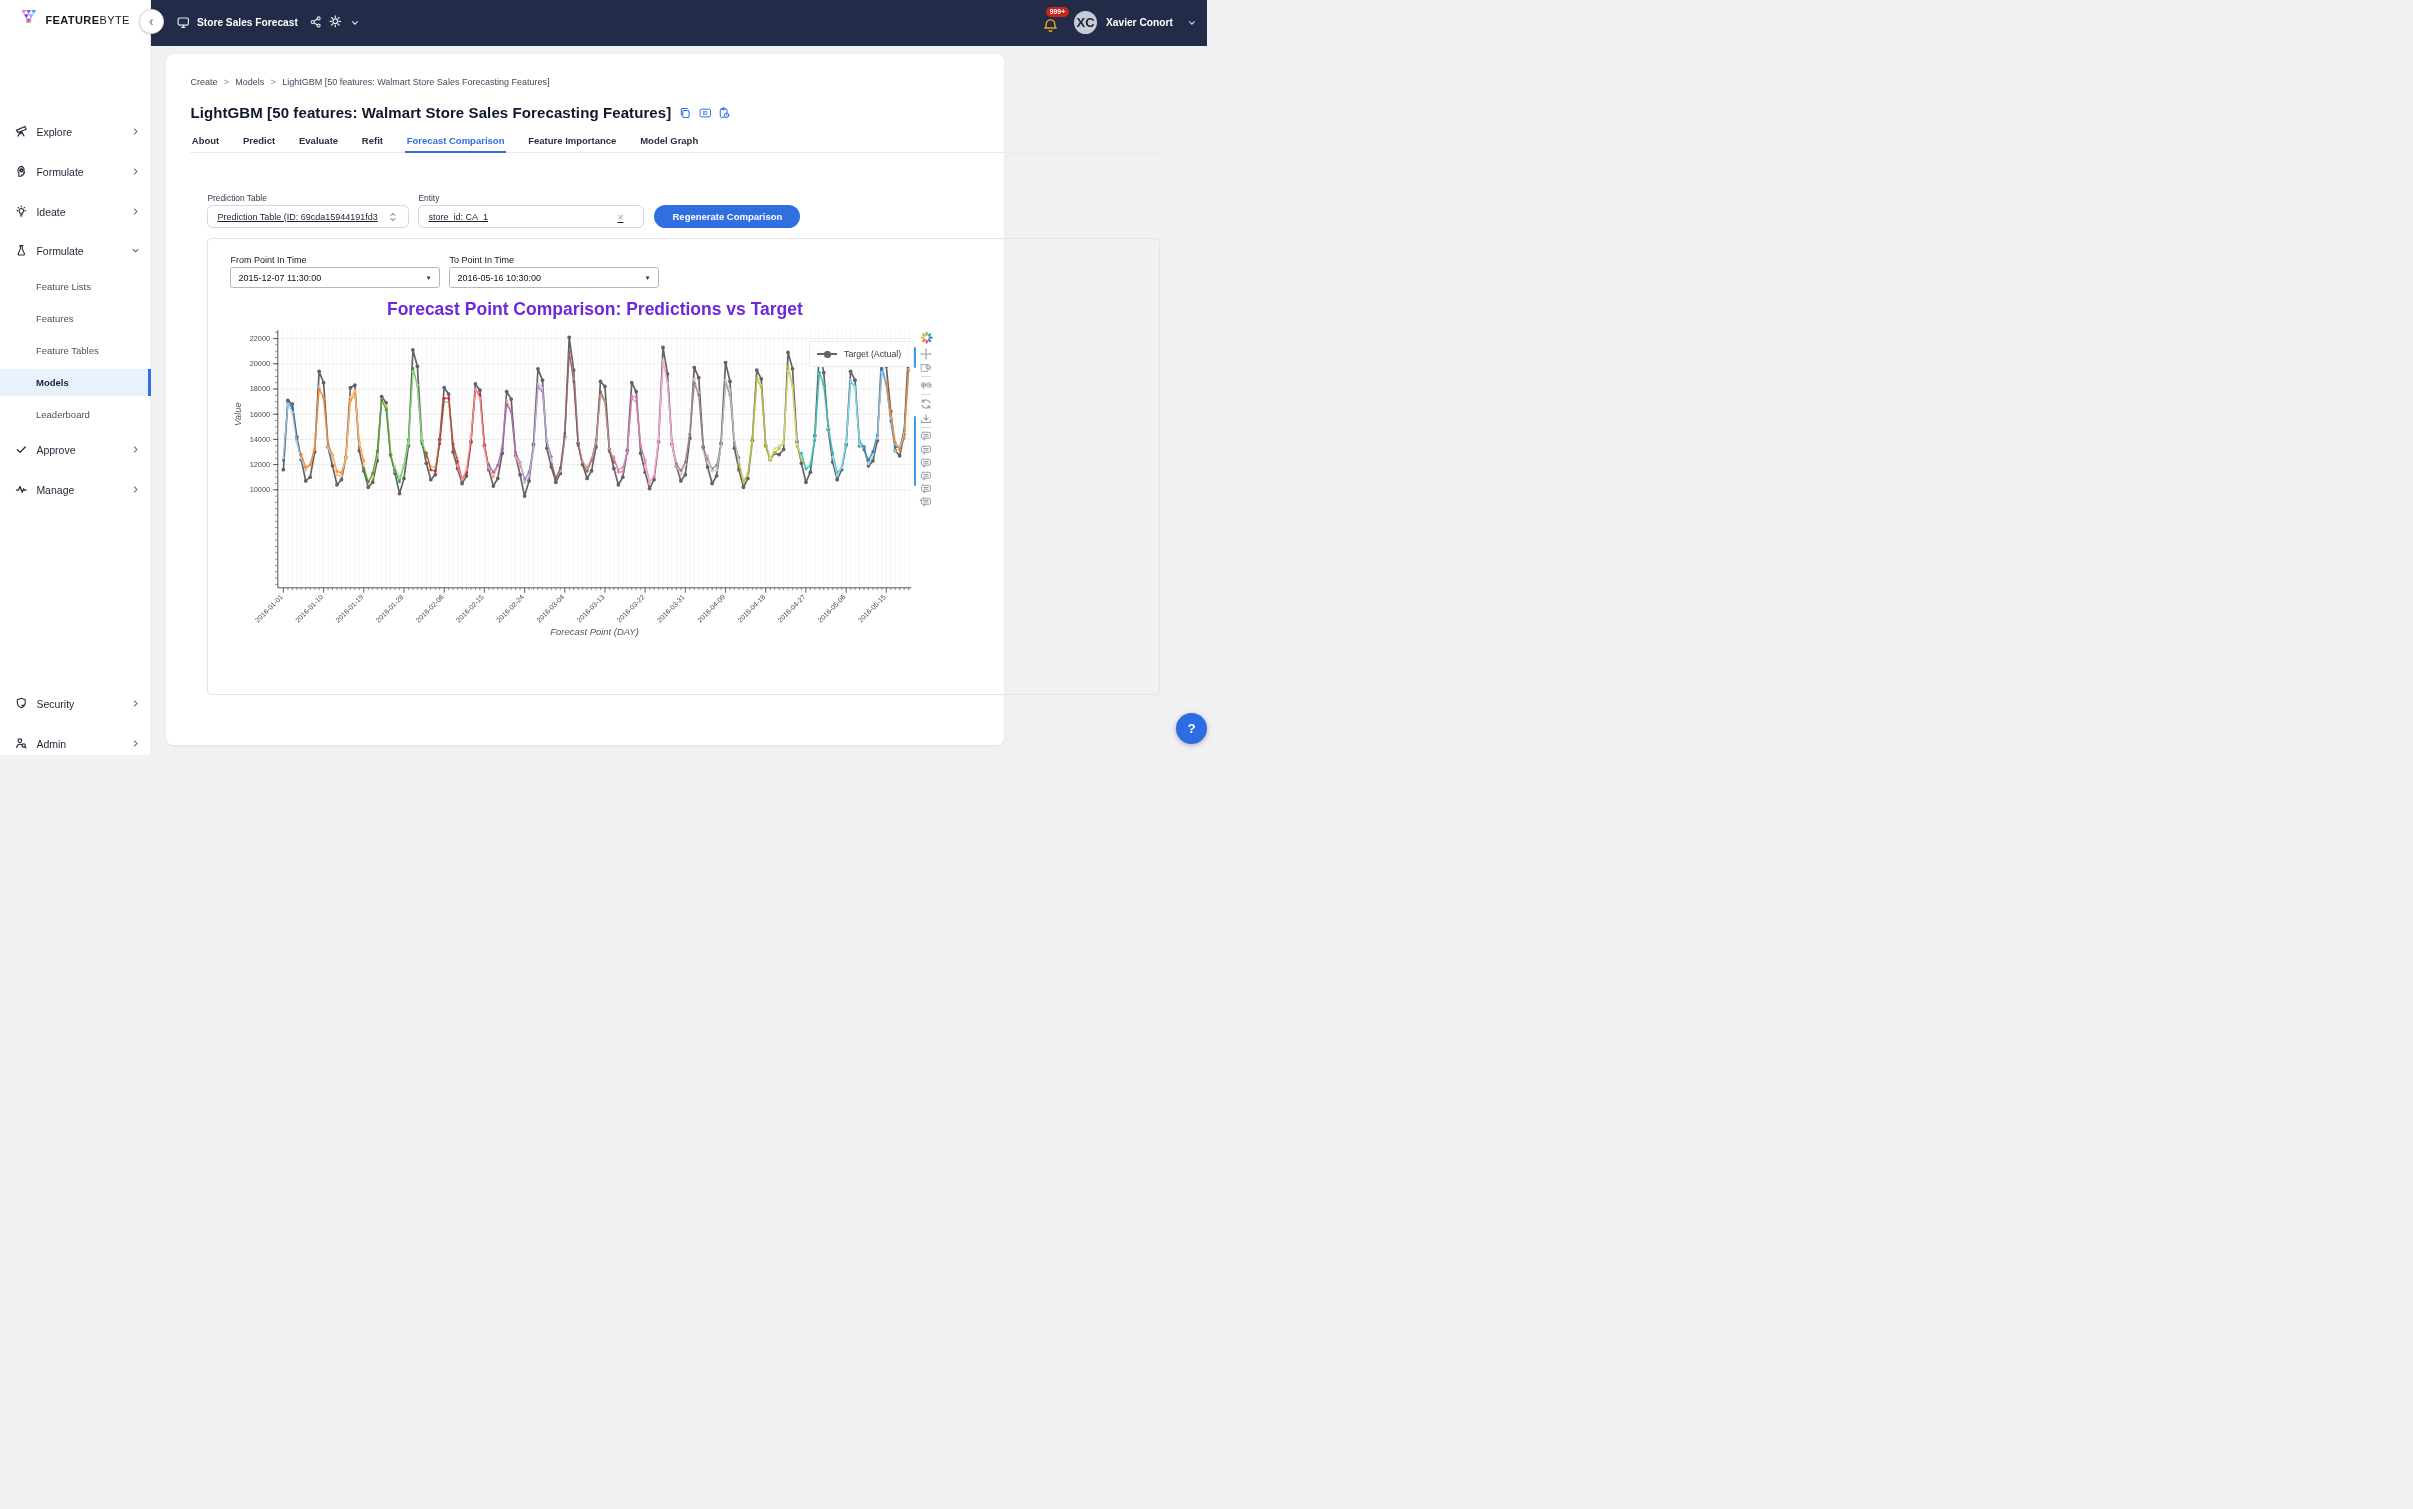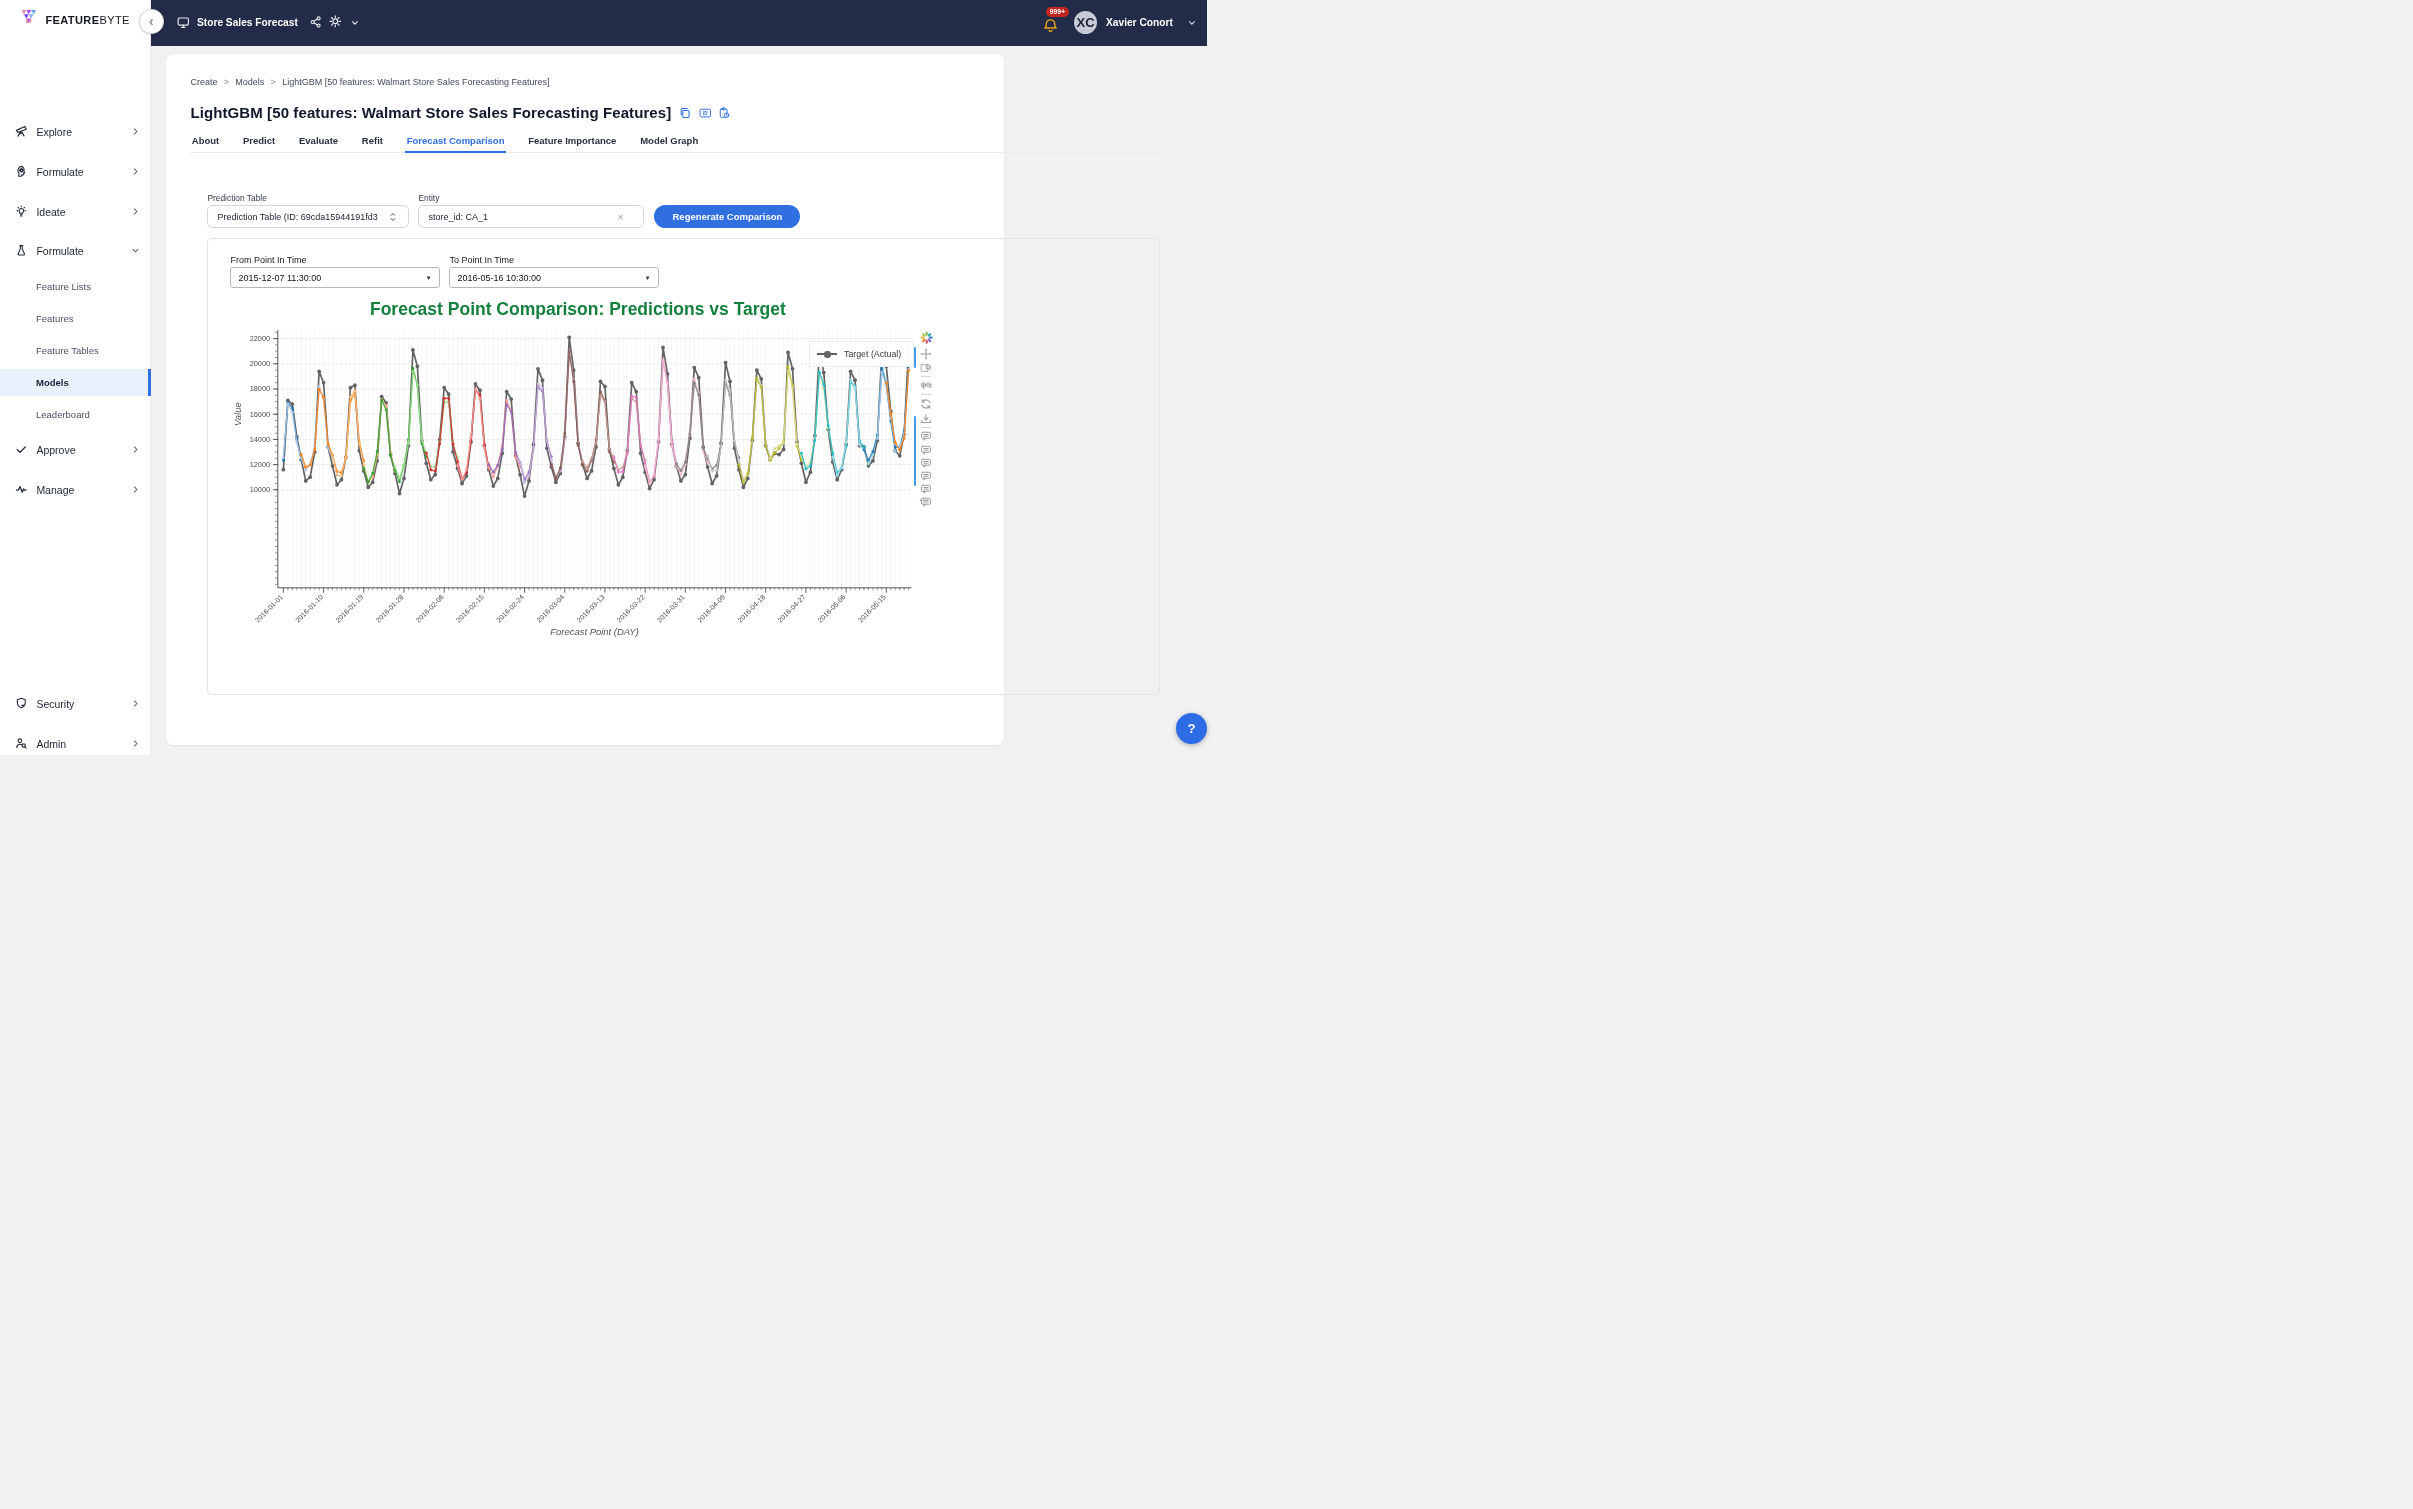--- a/index.html
+++ b/index.html
@@ -53,35 +53,35 @@
   #page-title { font-size:15px; font-weight:700; color:#10182b; letter-spacing:0.1px; }
   .title-ic { width:12px; height:12px; color:#2f6fe0; cursor:pointer; }
 
   #tabs { position:absolute; left:24px; top:76px; width:971px; height:22.4px; display:flex; gap:21px;
     border-bottom:0.7px solid #e9ebef; }
   .tab { font-size:9.5px; font-weight:600; color:#28303f; padding:4.2px 1.4px 0 1.4px; border-bottom:2.1px solid transparent; cursor:pointer; height:22.4px; }
   .tab.active { color:#2f6fe0; border-bottom-color:#2f6fe0; }
 
   .fld-label { position:absolute; font-size:8.4px; color:#333c4b; }
   .selbox { position:absolute; height:22.4px; background:#fff; border:0.7px solid #d3d7dd; border-radius:5.6px;
-    display:flex; align-items:center; font-size:9px; color:#1b2330; cursor:pointer; }
+    display:flex; align-items:center; font-size:9px; color:#1b2330; cursor:pointer;text-decoration:underline; }
   .selbox .tx { margin-left:9px; white-space:nowrap; overflow:hidden; }
   #regen-btn { position:absolute; left:488px; top:151px; width:146px; height:23px; border:none; border-radius:12px;
     background:#2f6fe0; color:#fff; font-size:9.5px; font-weight:600; cursor:pointer; font-family:inherit; }
 
   
   #panel { position:absolute; left:41px; top:184px; width:953px; height:457px; border:0.7px solid #e3e4e8; border-radius:4.2px; }
   .ptime-label { position:absolute; top:15.4px; font-size:9px; color:#14181f; }
   .nsel { position:absolute; top:28px; width:210px; height:21px; background:#fff; border:0.7px solid #b6b6bb; border-radius:2.8px;
     display:flex; align-items:center; justify-content:space-between; font-size:9px; color:#111; cursor:pointer; }
   .nsel .tx { margin-left:7px; }
   .nsel .car { margin-right:7.7px; font-size:6.3px; color:#333; }
 
-  #chart-title { position:absolute; left:52px; top:60px; width:635px; text-align:center;
-    font-size:17.5px; font-weight:700; color:#15803d; }
+  #chart-title { position:absolute; left:69px; top:60px; width:635px; text-align:center;
+    font-size:17.5px; font-weight:700; color:#6d28d9; }
   #chart-svg { position:absolute; left:0; top:87px; }
 
   #legend { position:absolute; left:601px; top:102px; width:105px; height:26px; background:rgba(255,255,255,.96);
     border:0.7px solid #ececec; display:flex; align-items:center; cursor:pointer; }
   #legend .sample { position:relative; width:19.6px; height:2.1px; background:#636363; margin-left:7px; }
   #legend .sample i { position:absolute; left:7px; top:-2.1px; width:6.3px; height:6.3px; border-radius:50%; background:#636363; }
   #legend .ltx { margin-left:7px; font-size:8.8px; color:#3a3a3a; }
 
   #modebar { position:absolute; left:708px; top:88px; width:21px; }
   .mbi { position:absolute; left:2.8px; width:14px; height:14px; color:#9b9b9b; cursor:pointer;

